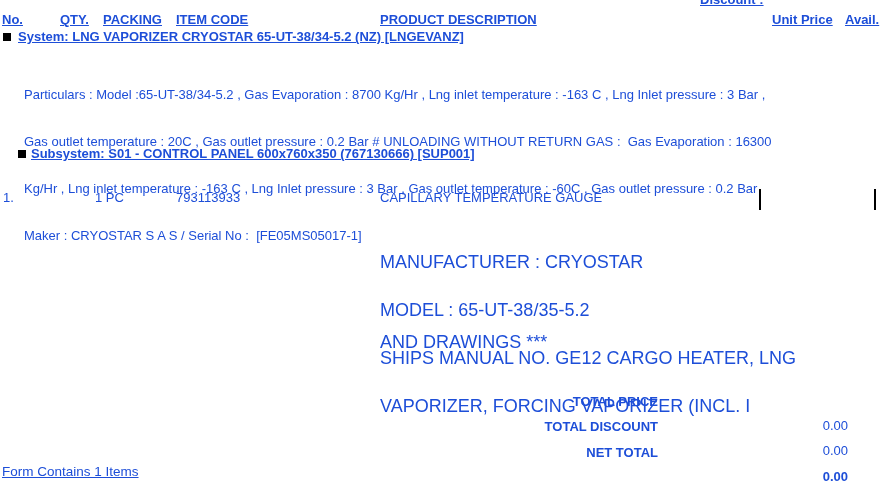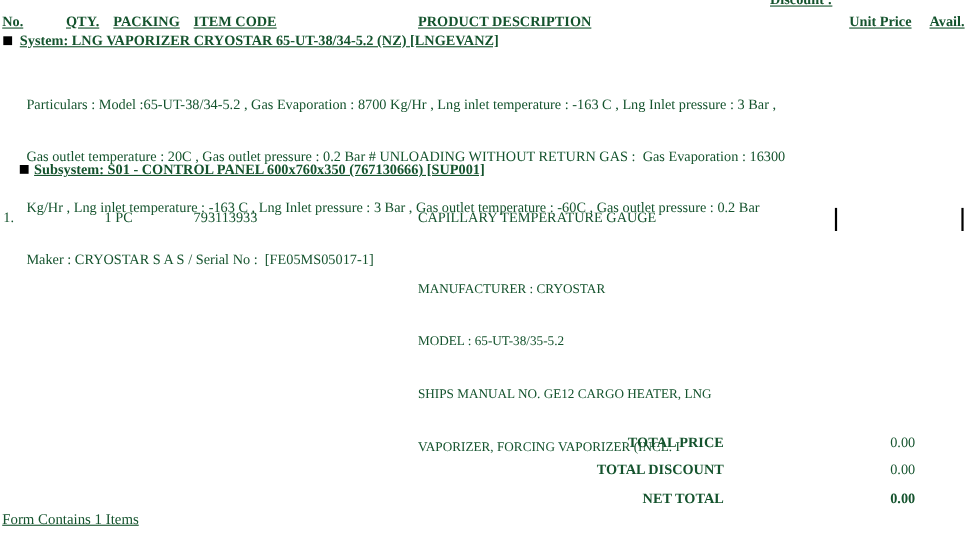--- a/index.html
+++ b/index.html
@@ -1,29 +1,29 @@
 <!DOCTYPE html>
 <html><head>
 <meta charset="utf-8">
 <style>
   html,body{margin:0;padding:0;background:#ffffff;}
   #page{
     position:relative;width:884px;height:503px;background:#ffffff;
-    font-family:Liberation Serif, serif;color:#14532d;overflow:hidden;
+    font-family:Liberation Sans, sans-serif;color:#1d4ed8;overflow:hidden;
   }
   .abs{position:absolute;white-space:nowrap;}
   .b{font-weight:bold;}
   .u{text-decoration:underline;}
   .fs{font-size:13px;line-height:15px;}
   .bullet{position:absolute;width:8px;height:8px;background:#000;}
   .para{position:absolute;font-size:13px;line-height:15.6px;white-space:pre;}
-  .desc{position:absolute;font-size:12px;line-height:16px;white-space:pre;}
+  .desc{position:absolute;font-size:18px;line-height:16px;white-space:pre;}
   .caret{position:absolute;width:2px;height:21px;background:#000;}
   .tot-label{position:absolute;right:226px;font-size:13px;font-weight:bold;}
-  .tot-value{position:absolute;right:52px;font-size:13px;}
+  .tot-value{position:absolute;right:36px;font-size:13px;margin-top:24px;}
 </style>
 </head>
 <body>
 
 <div id="page">
 
   <div class="abs fs b u" style="left:700px;top:-8px;">Discount :</div>
 
   <div class="abs fs b u" style="left:2px;top:12px;">No.</div>
   <div class="abs fs b u" style="left:60px;top:12px;">QTY.</div>
@@ -55,20 +55,21 @@
   <div class="caret" style="left:874px;top:189px;"></div>
 
   <div class="desc" style="left:380px;top:222px;">
     <div>MANUFACTURER : CRYOSTAR</div>
     <div>MODEL : 65-UT-38/35-5.2</div>
     <div>SHIPS MANUAL NO. GE12 CARGO HEATER, LNG</div>
     <div>VAPORIZER, FORCING VAPORIZER (INCL. I</div>
   </div>
 
   <div class="desc" style="left:380px;top:302px;">
+    <div>AND DRAWINGS ***</div>
   </div>
 
   <div>
     <span class="tot-label" style="top:394px;">TOTAL PRICE</span>
     <span class="tot-value" style="top:394px;">0.00</span>
   </div>
   <div>
     <span class="tot-label" style="top:419px;text-align:right;">TOTAL DISCOUNT</span>
     <span class="tot-value" style="top:419px;">0.00</span>
   </div>

